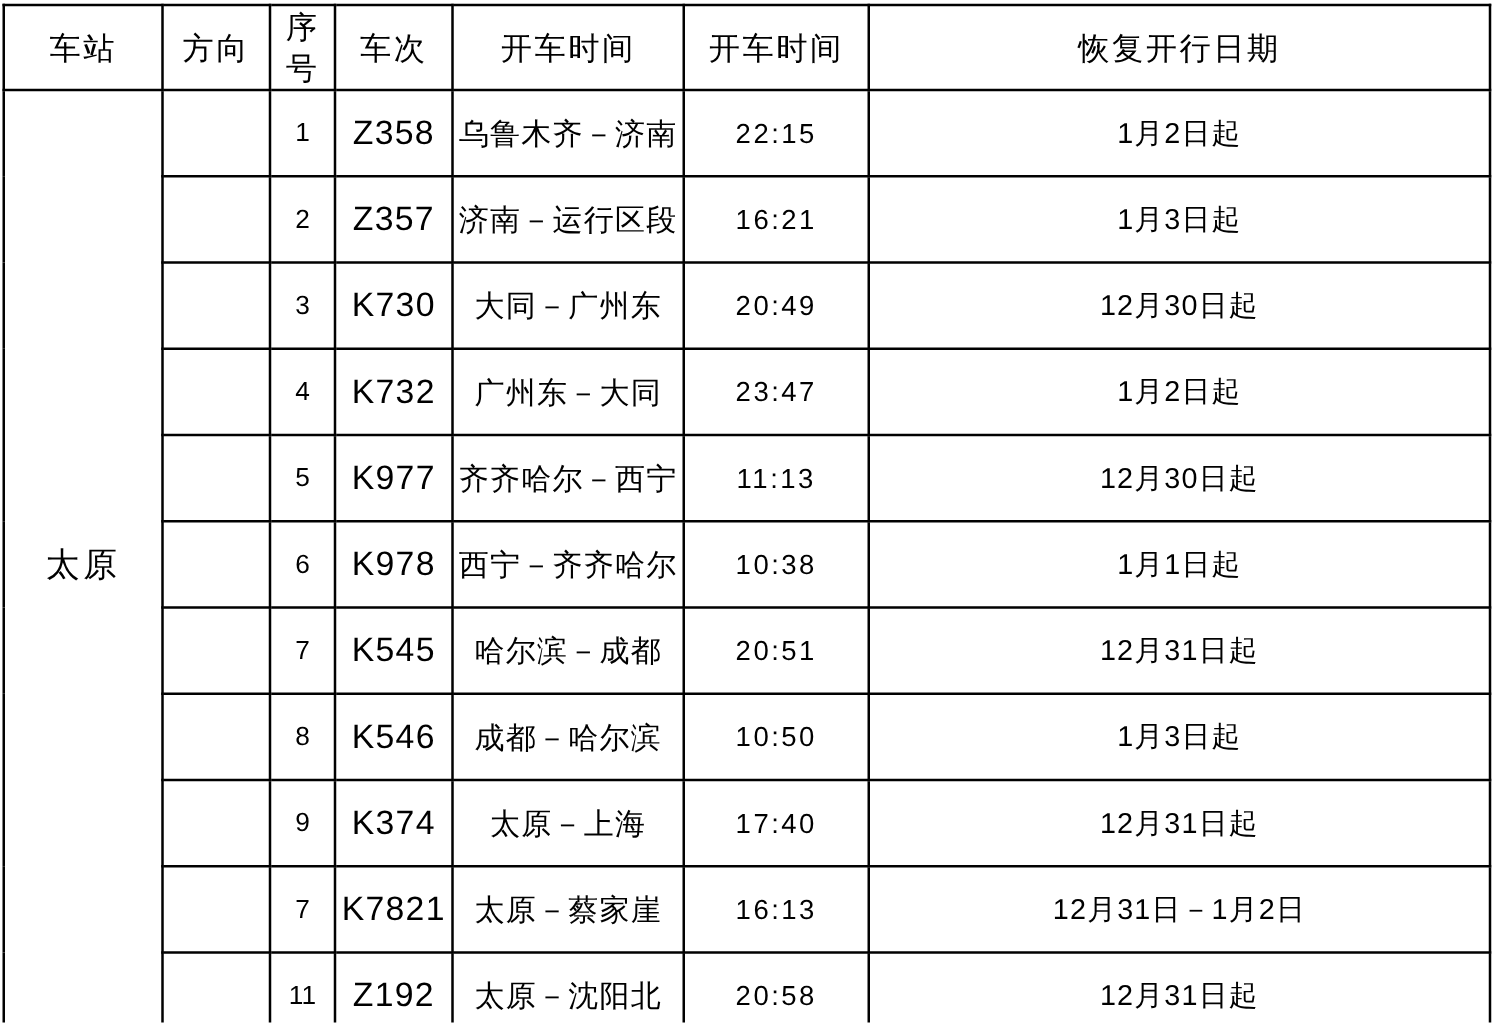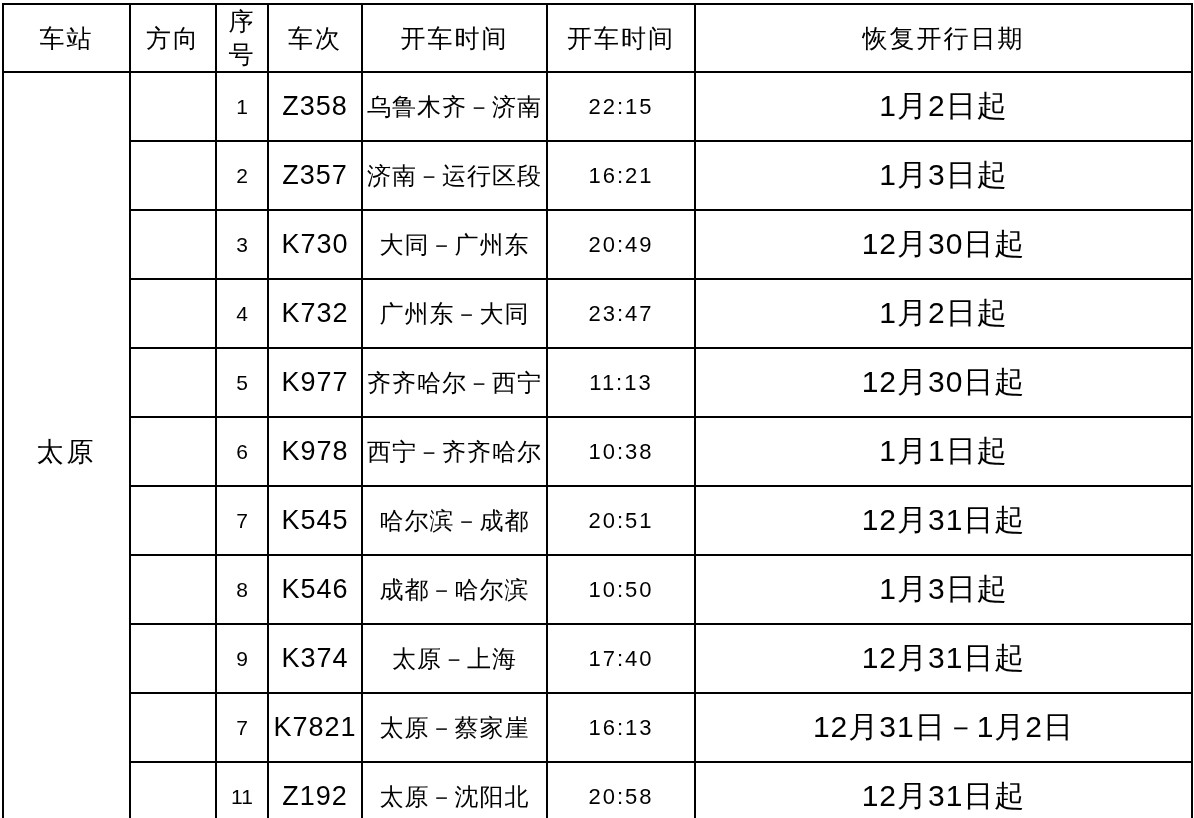--- a/index.html
+++ b/index.html
@@ -70,21 +70,21 @@
   td.segment {
     font-size: 24px;
     letter-spacing: 1px;
   }
   td.time {
     font-size: 22px;
     letter-spacing: 2px;
     border-radius: 20px;
   }
   td.date {
-    font-size: 30px;
+    font-size: 23px;
     letter-spacing: 1px;
   }
   td.empty {
     font-size: 0;
   }
 </style>
 </head>
 <body>
 
 <div class="sheet">

